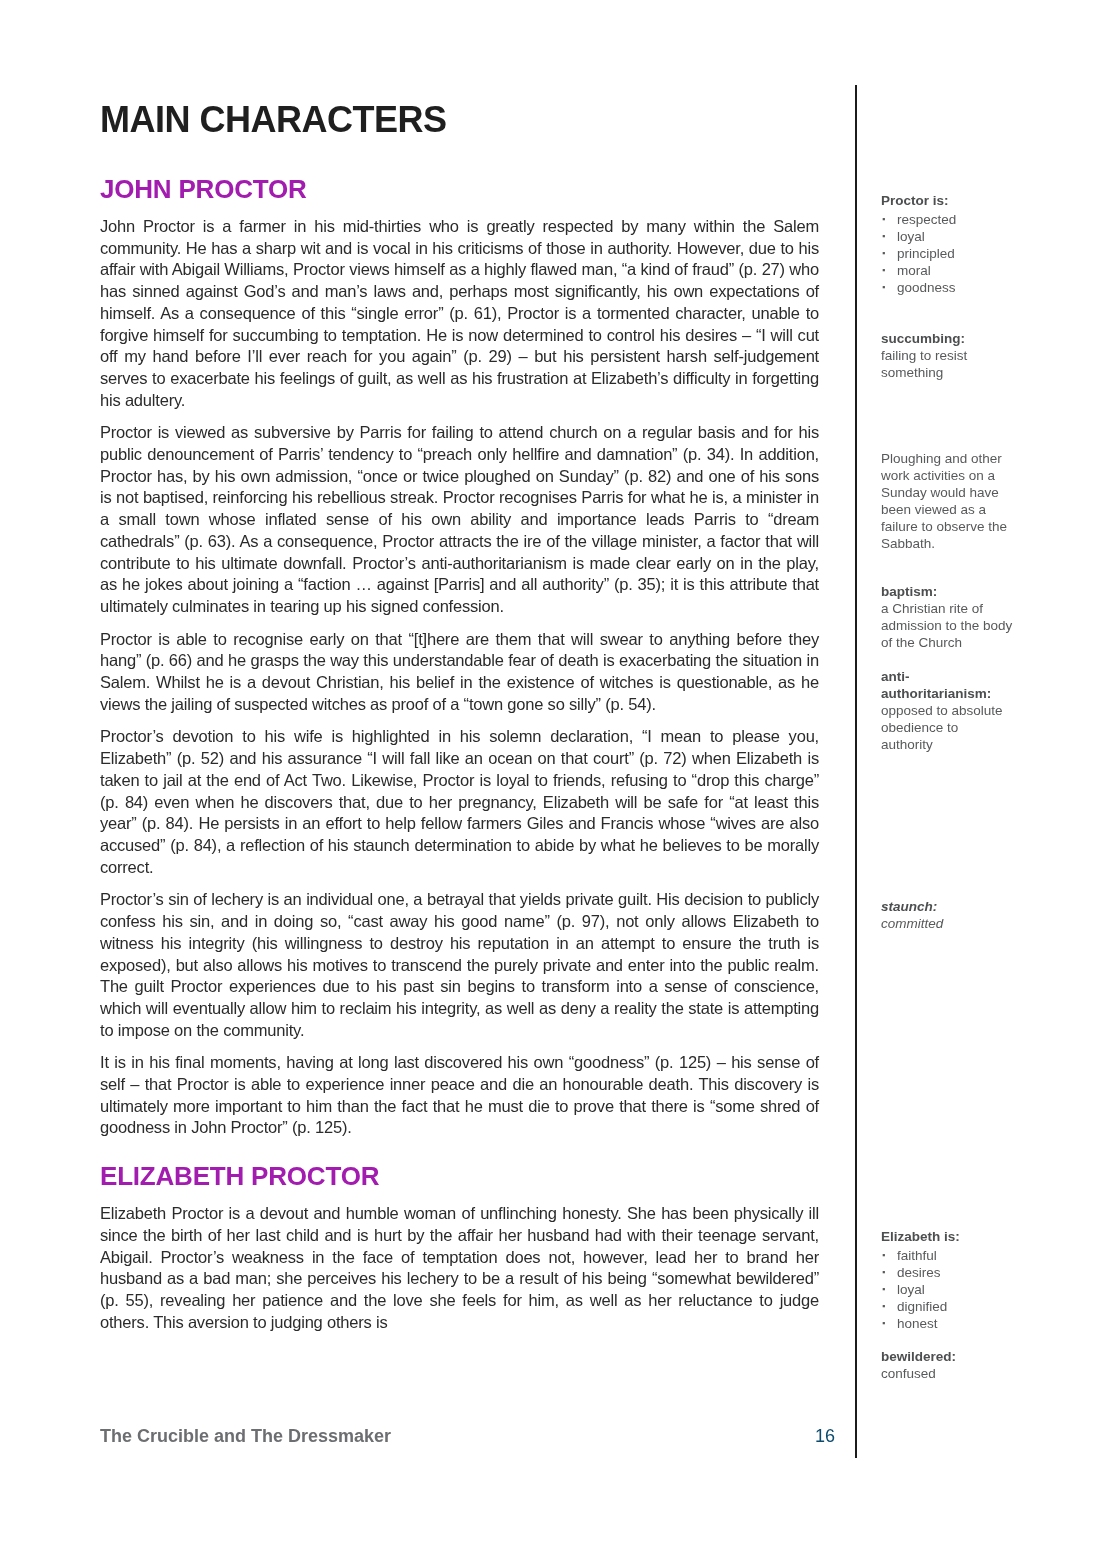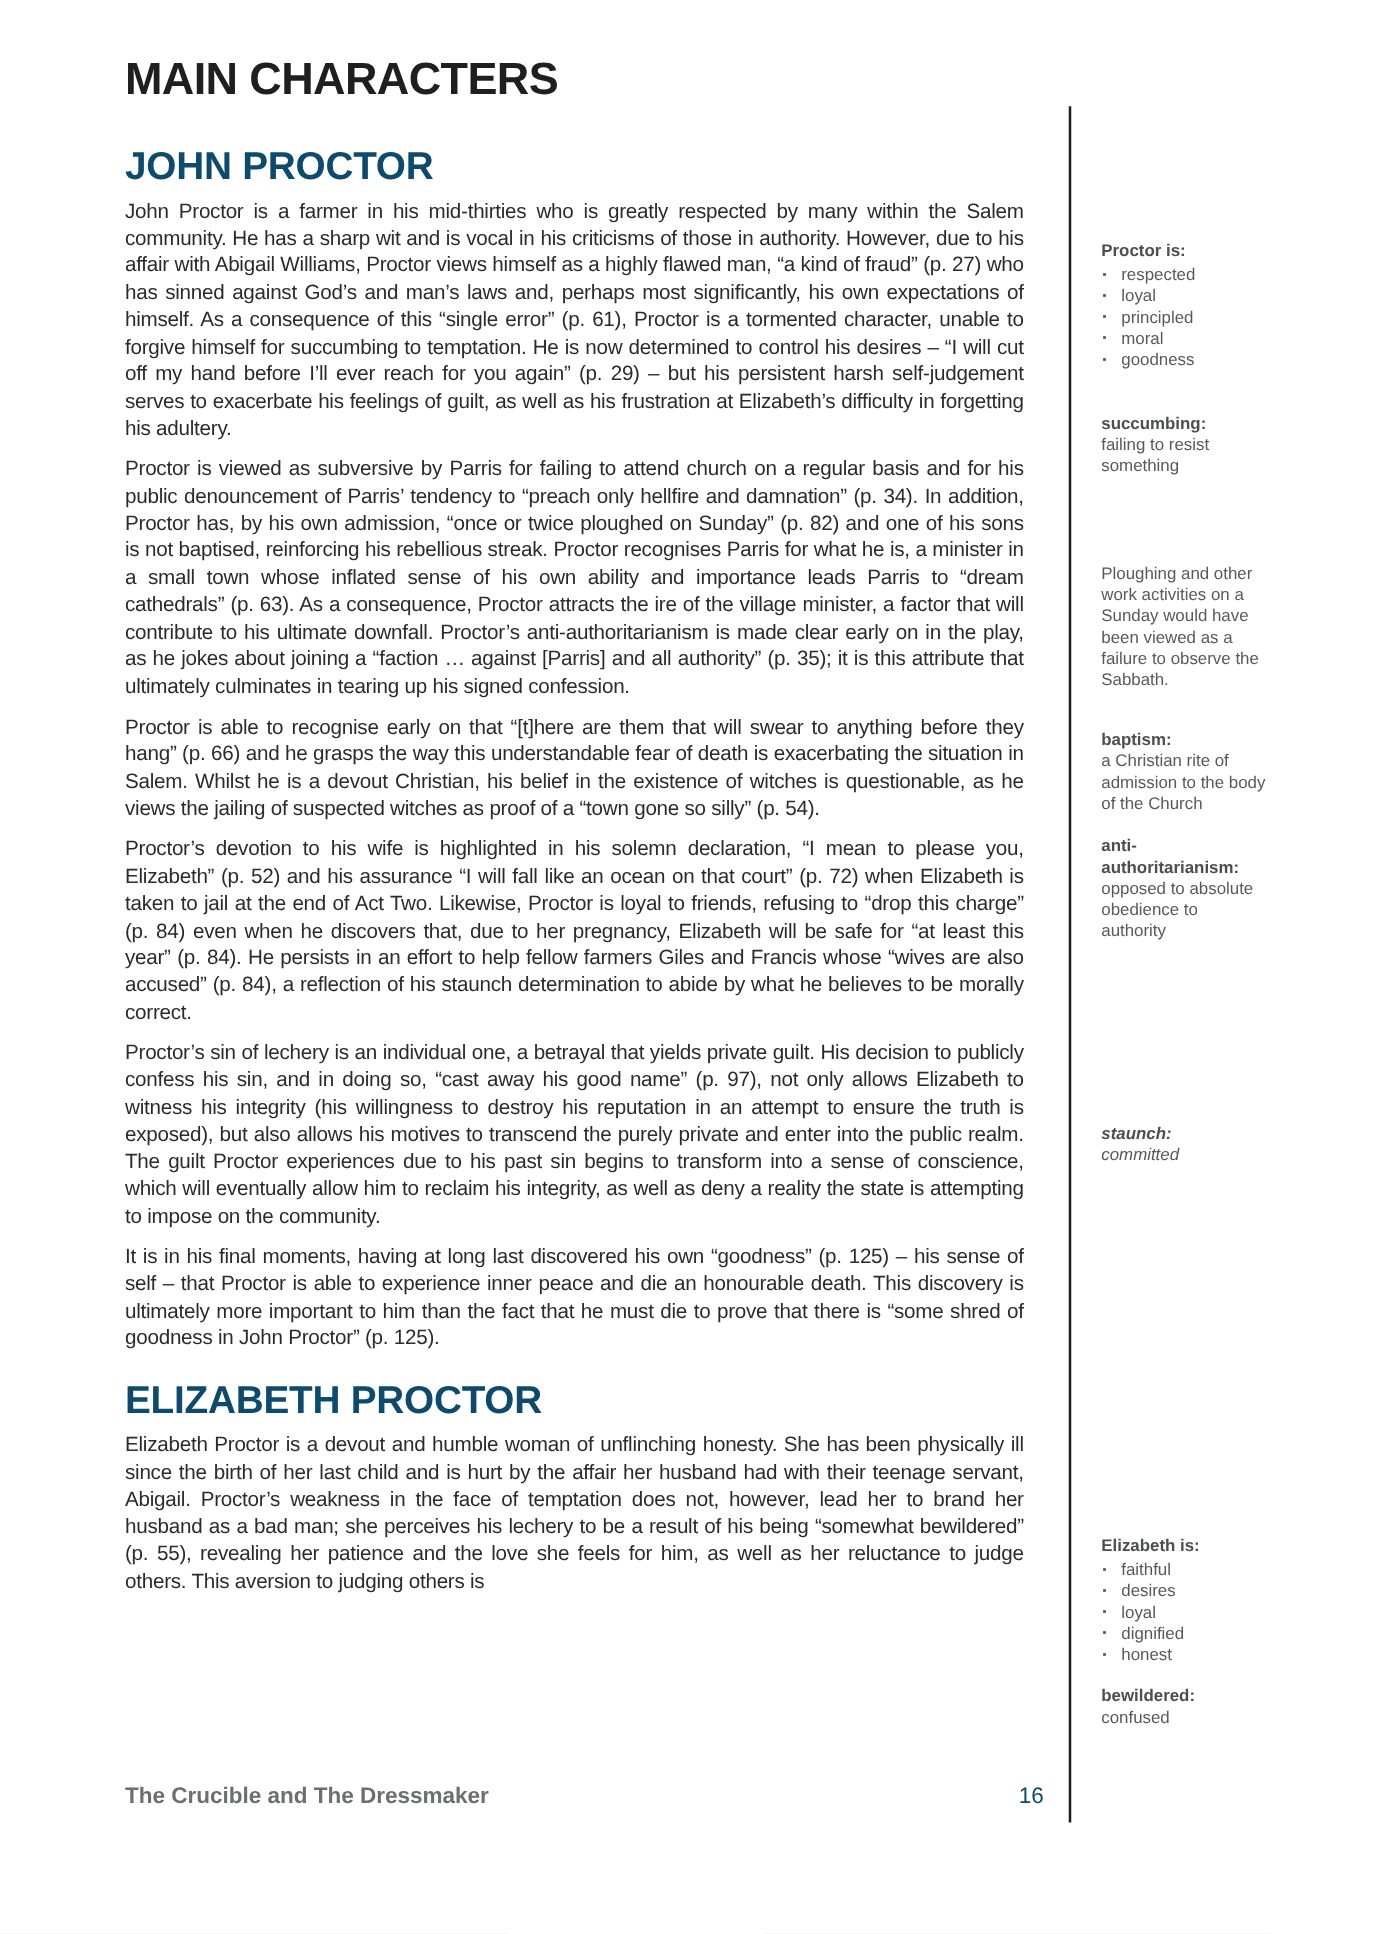--- a/index.html
+++ b/index.html
@@ -12,34 +12,34 @@
     color:#2b2b2b;
   }
   
   .main-col{
     position:absolute;
     left:100px;top:0;
     width:735px;
   }
   .doc-title{
     margin:0;
-    padding-top:43px;
+    padding-top:100px;
     font-size:36px;
     line-height:40px;
     font-weight:bold;
     letter-spacing:-0.5px;
     color:#1f1f1f;
   }
   .section-heading{
     margin:36px 0 0 0;
-    font-size:31px;
+    font-size:26px;
     line-height:27px;
     font-weight:bold;
     letter-spacing:-0.2px;
-    color:#0c4a6e;
+    color:#a21caf;
   }
   .main-col p{
     margin:11px 16px 0 0;
     font-size:16.5px;
     line-height:21.7px;
     letter-spacing:-0.2px;
     text-align:justify;
     color:#2b2b2b;
   }
   .main-col p.first{margin-top:13px;}

